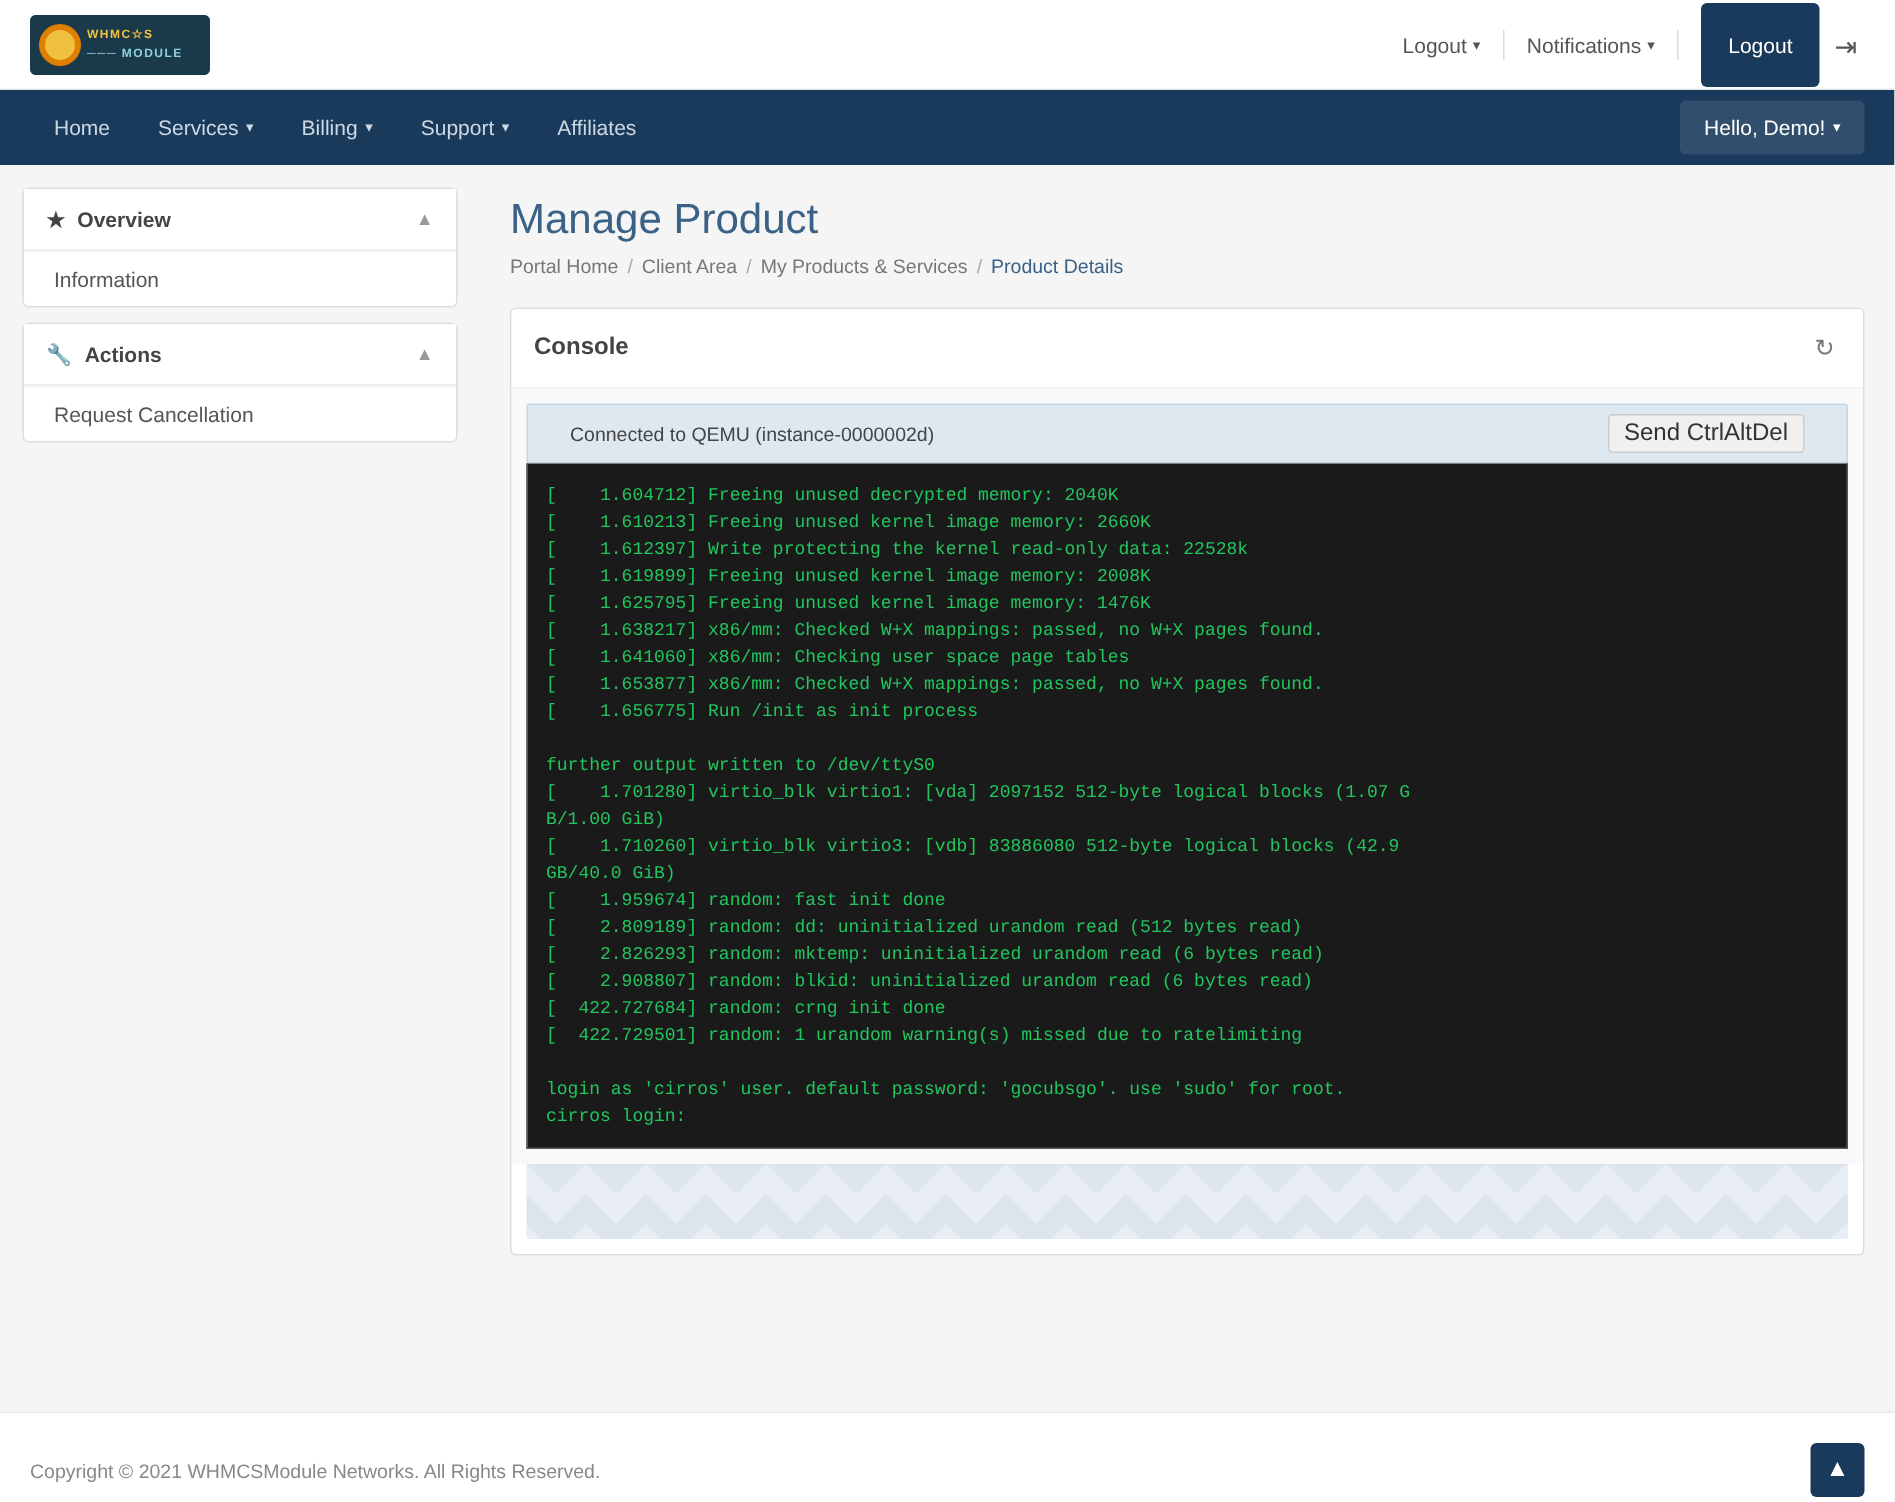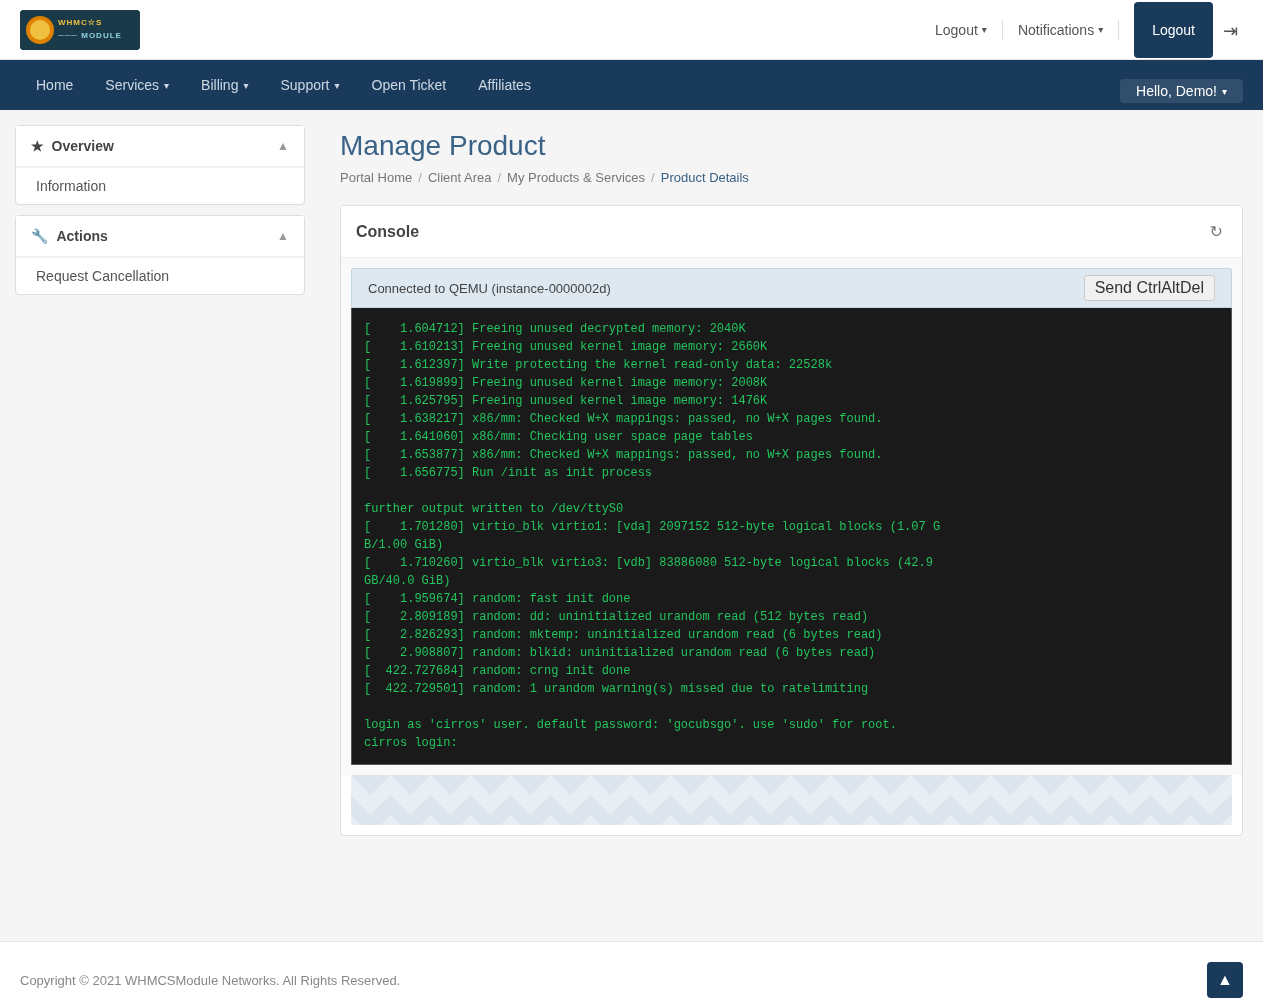--- a/index.html
+++ b/index.html
@@ -90,21 +90,21 @@
       gap: 5px;
       font-size: 14px;
       cursor: pointer;
       transition: background 0.2s;
     }
     .chevron { font-size: 10px; }
     .nav-right .nav-item {
       background: rgba(255,255,255,0.1);
       color: #fff;
       border-radius: 4px;
-      height: 24px;
+      height: 36px;
       margin: 7px 0;
     }
 
     
     .page-body {
       display: flex;
       min-height: calc(100vh - 110px - 60px);
       background: #f5f5f5;
     }
 
@@ -208,21 +208,21 @@
     
     .console-area {
       padding: 10px;
       background: #f9f9f9;
     }
     .console-toolbar {
       display: flex;
       align-items: center;
       justify-content: space-between;
       background: #dde8f0;
-      padding: 6px 16px;
+      padding: 6px 28px;
       border: 1px solid #c5d5e0;
       border-radius: 2px 2px 0 0;
       margin-bottom: 0;
     }
     .console-status {
       font-size: 13px;
       color: #444;
     }
     .btn-ctrl-alt-del {
       background: #f0f0f0;
@@ -331,23 +331,20 @@
       <span>Services</span>
       <span class="chevron">▾</span>
     </a>
     <a class="nav-item">
       <span>Billing</span>
       <span class="chevron">▾</span>
     </a>
     <a class="nav-item">
       <span>Support</span>
       <span class="chevron">▾</span>
-    </a>
-    <a class="nav-item">
-      <span>Open Ticket</span>
     </a>
     <a class="nav-item">
       <span>Affiliates</span>
     </a>
   </div>
   <div class="nav-right">
     <a class="nav-item">
       <span>Hello, Demo!</span>
       <span class="chevron">▾</span>
     </a>

